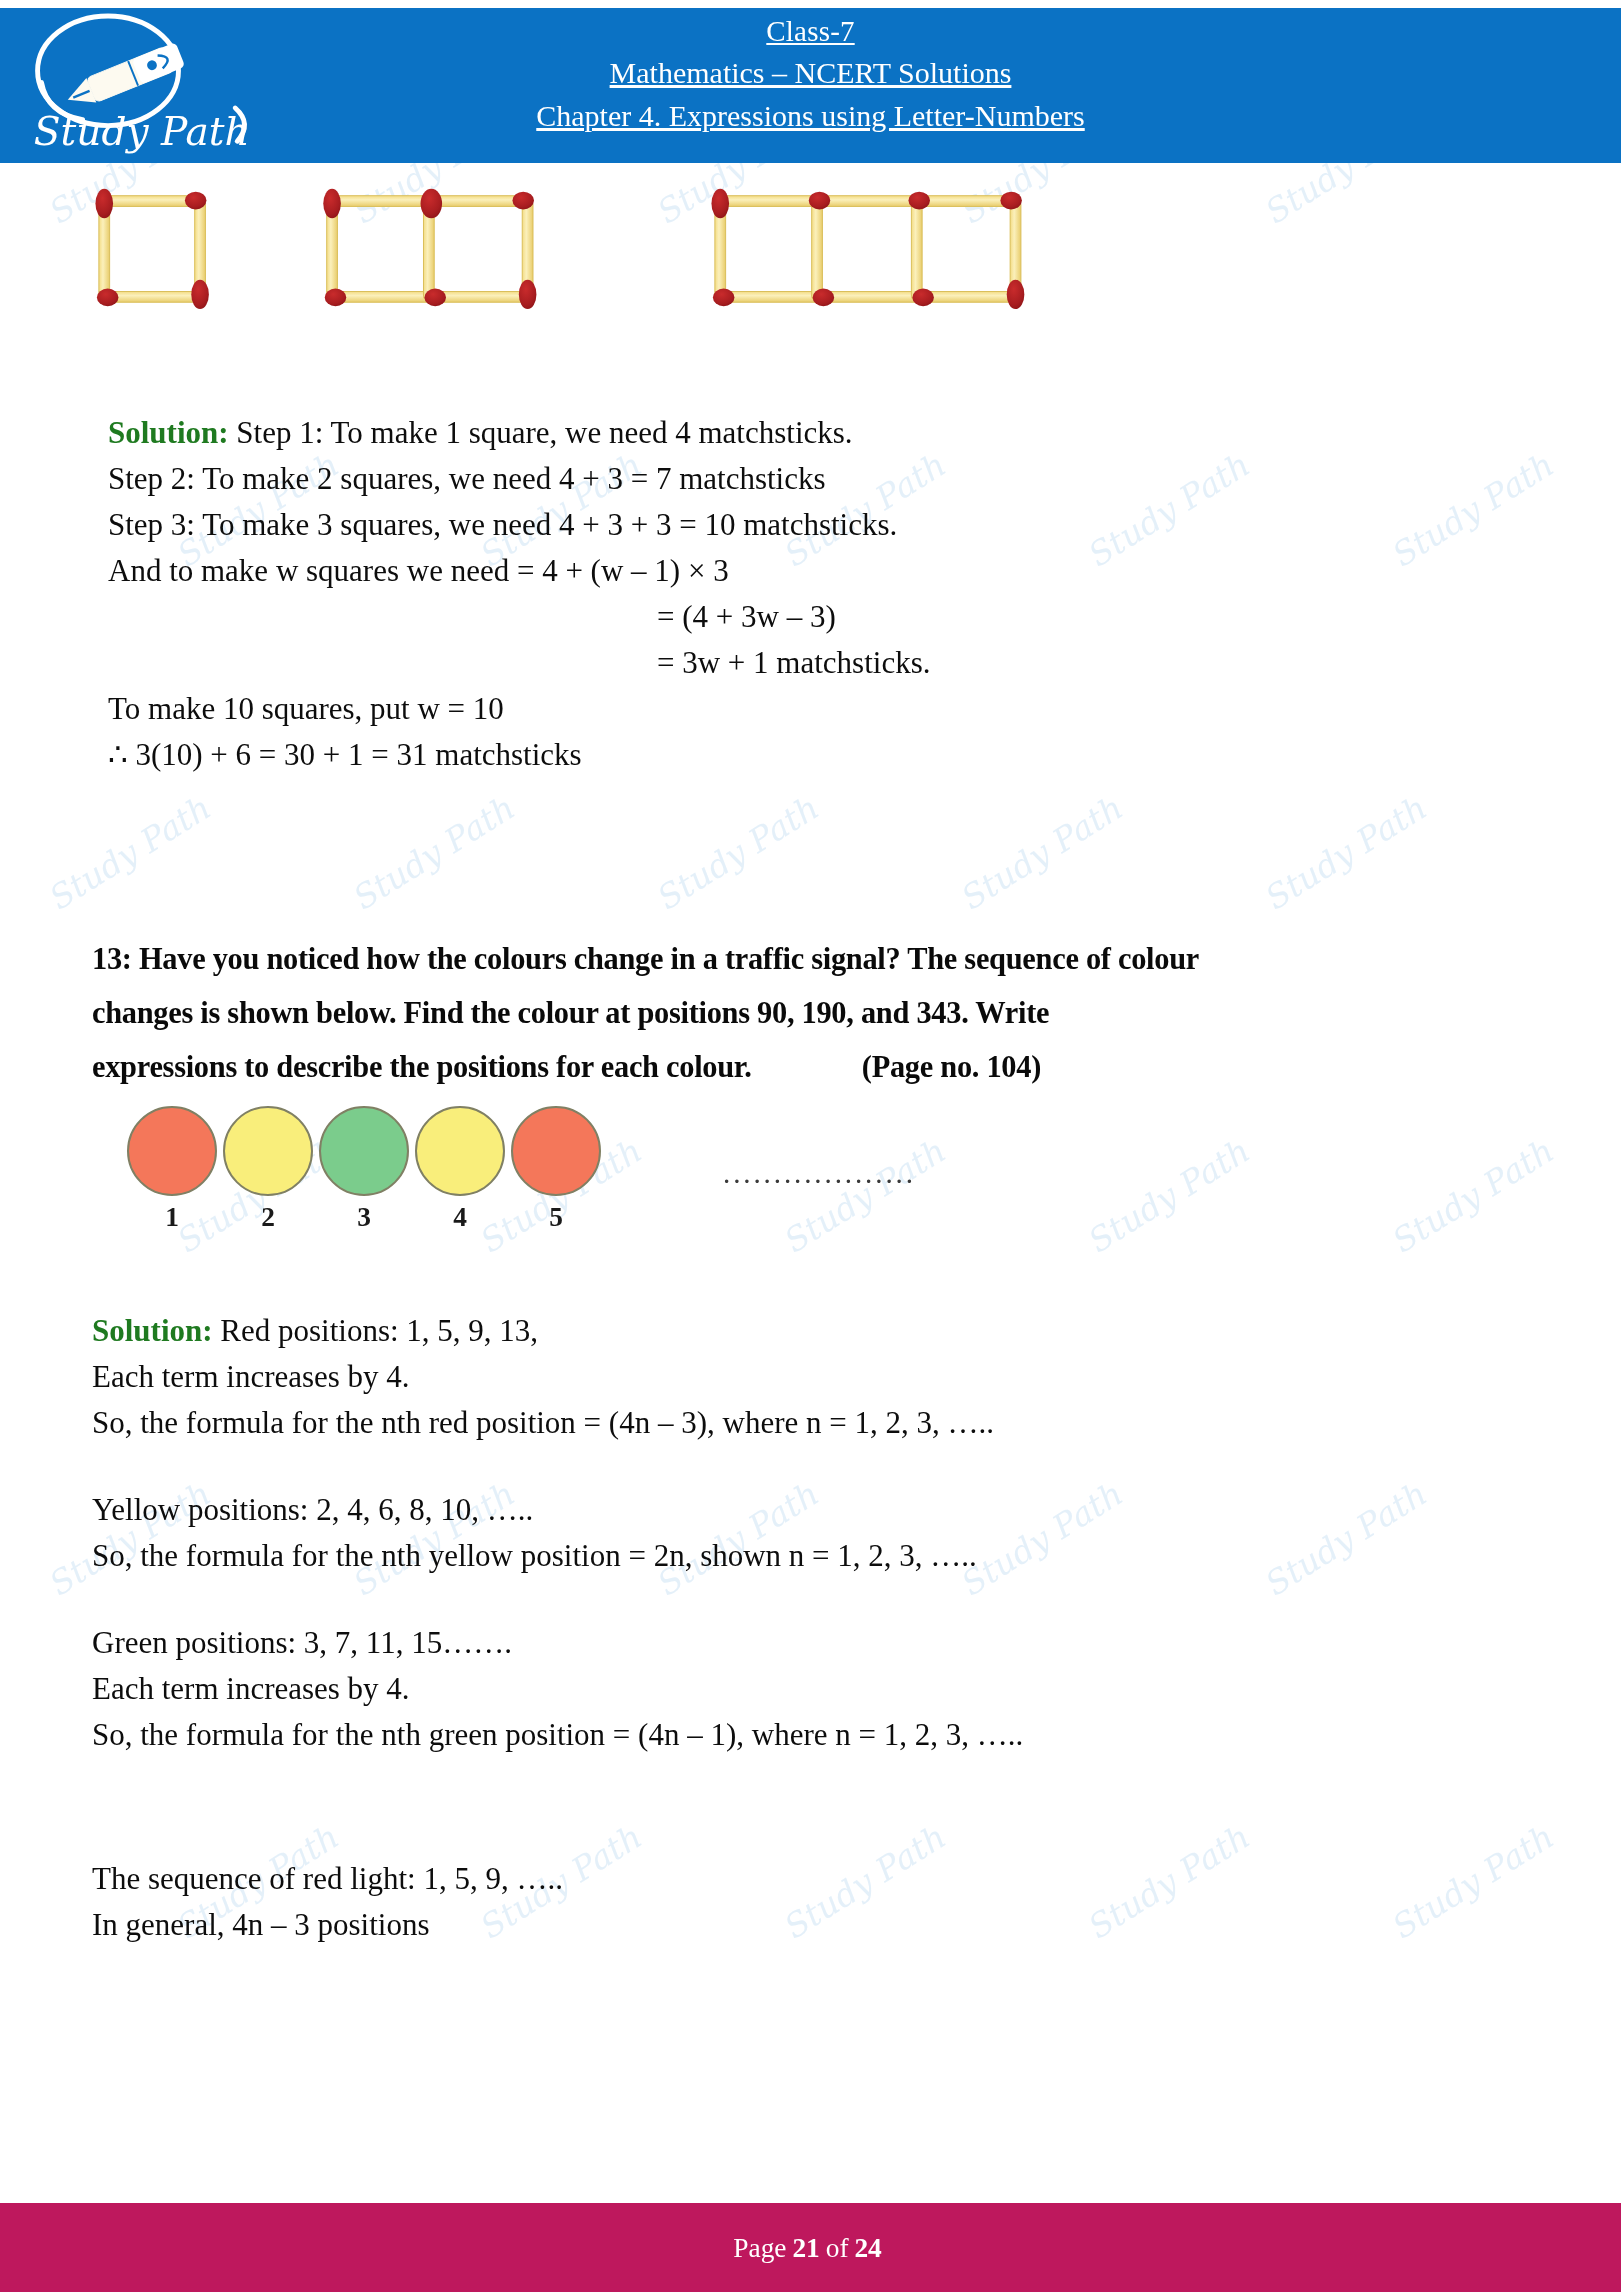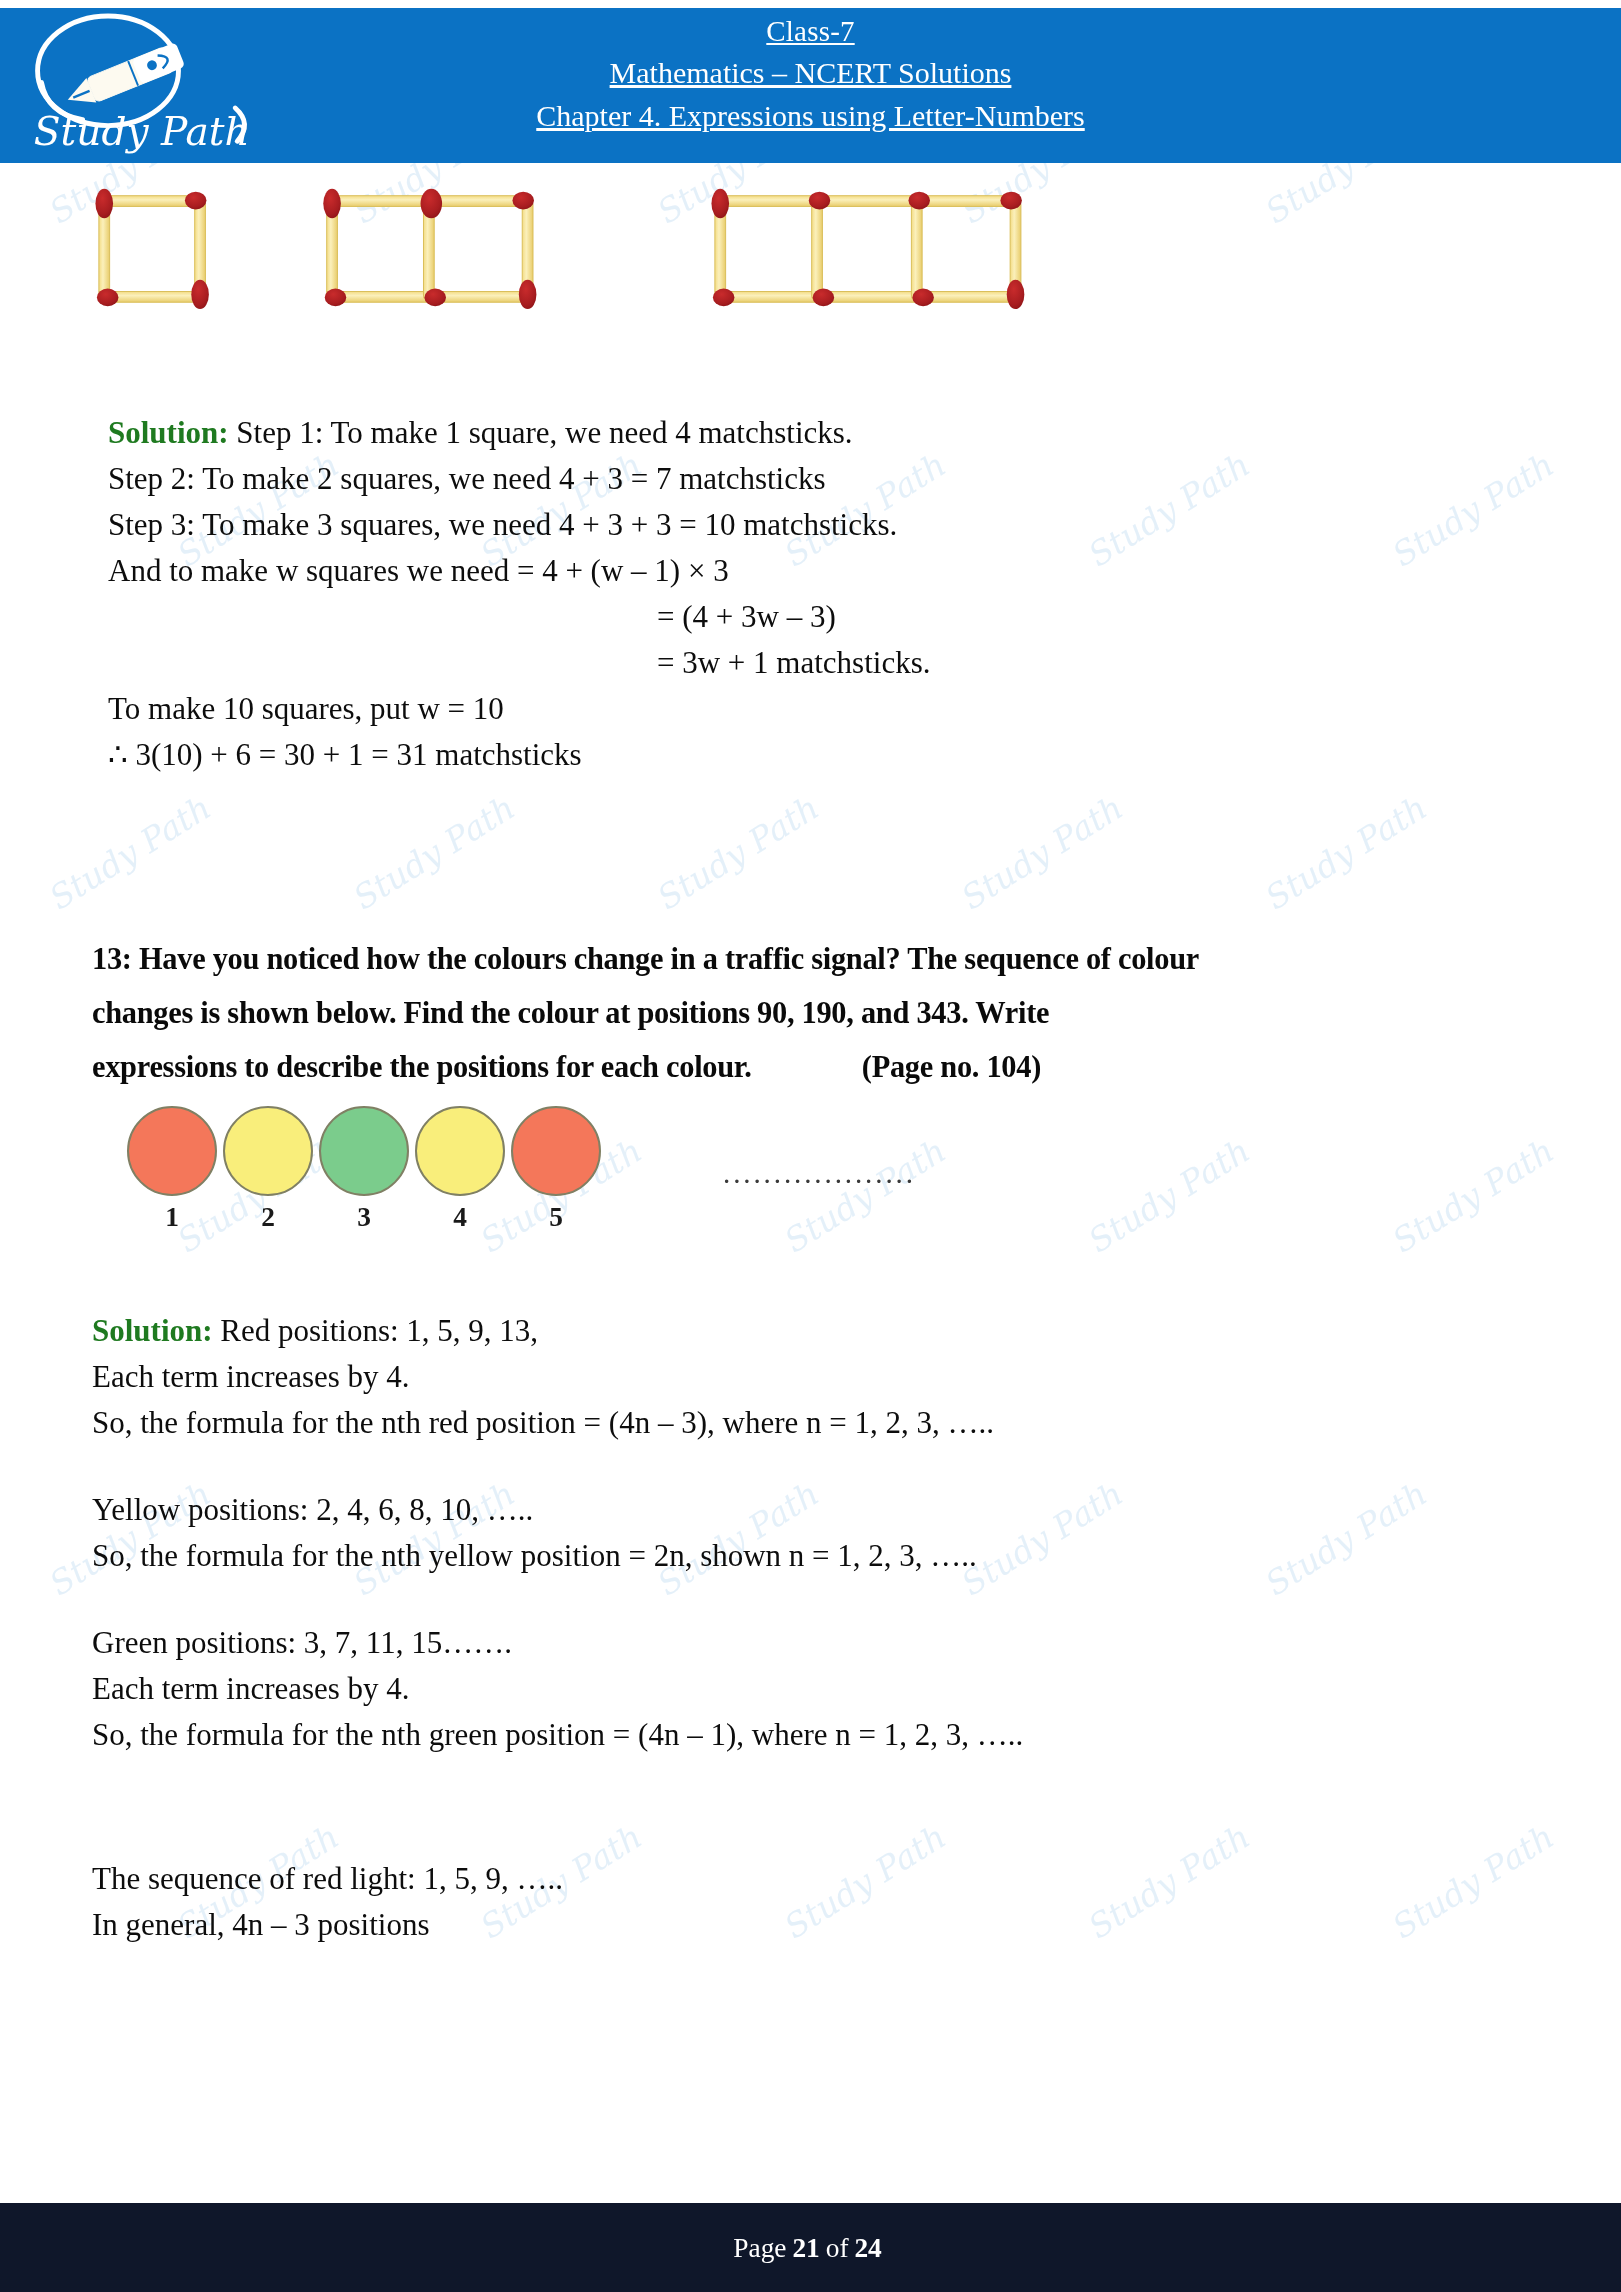--- a/index.html
+++ b/index.html
@@ -162,21 +162,21 @@
     width: 1460px;
   }
 
   
   .footer {
     position: absolute;
     left: 0;
     bottom: 0;
     width: 1621px;
     height: 90px;
-    background: #0f172a;
+    background: #be185d;
     color: #ffffff;
     display: flex;
     align-items: center;
     justify-content: center;
     font-size: 27.4px;
     font-family: "Liberation Serif", "DejaVu Serif", serif;
   }
   .footer .pg-num { font-weight: bold; padding: 0 5.9px; }
 
   

